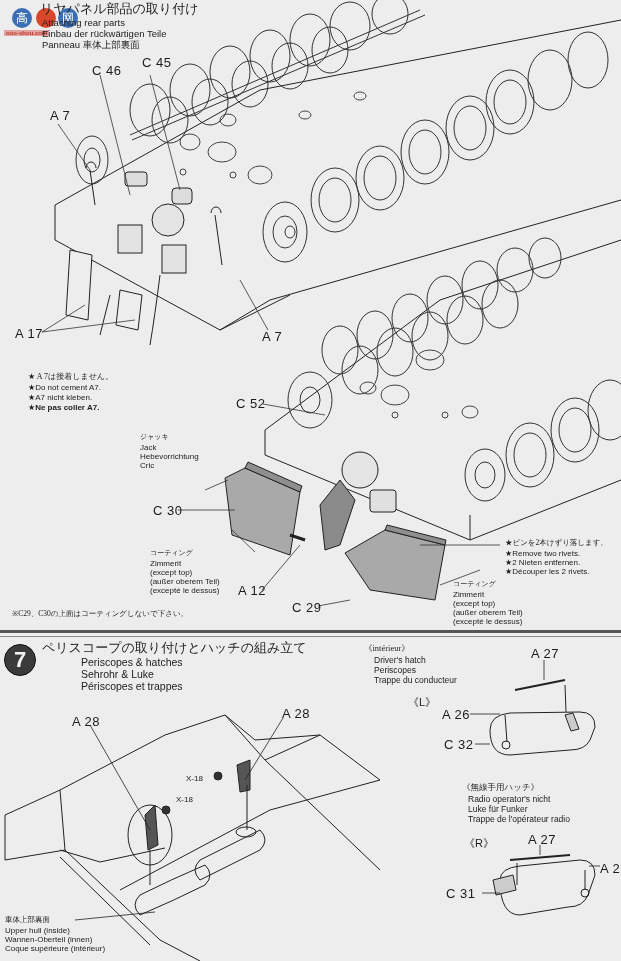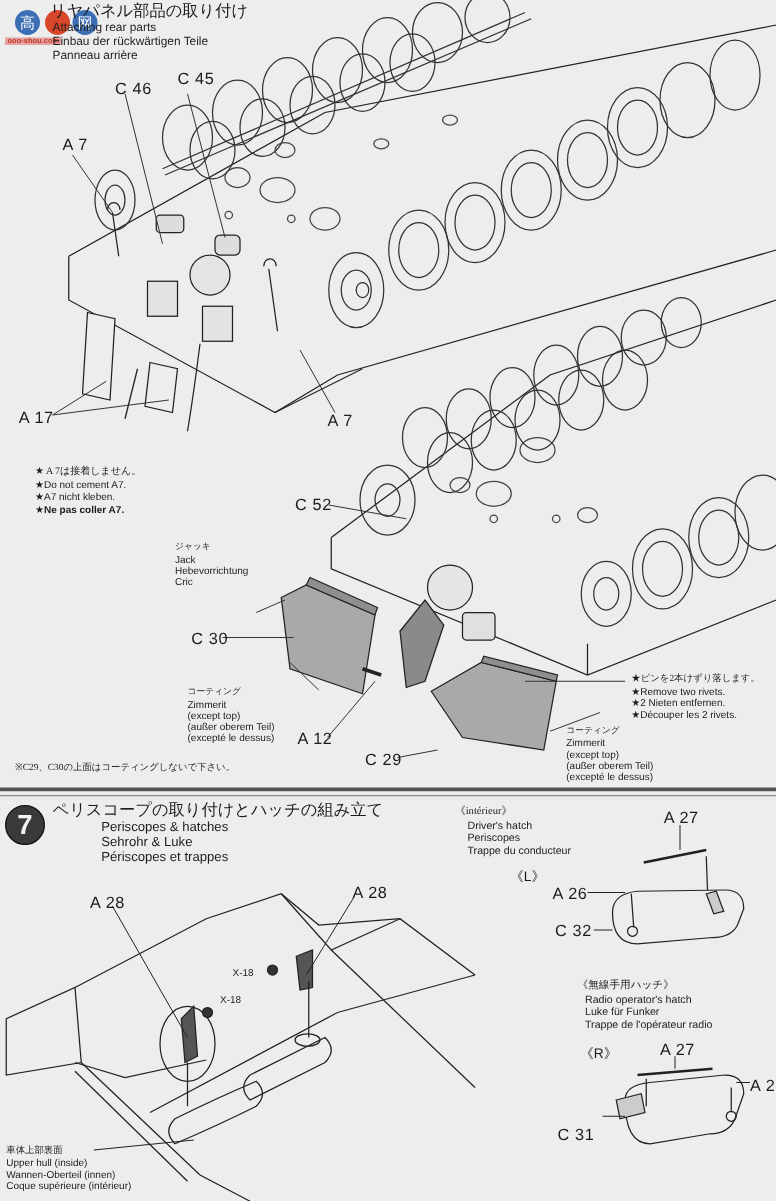--- a/index.html
+++ b/index.html
@@ -218,21 +218,21 @@
 <div class="watermark">
   <div class="wm-c" style="left:8px;background:#3c6eb4;color:#fff;font-size:12px;text-align:center;line-height:20px;">高</div>
   <div class="wm-c" style="left:32px;background:#d9472b;"></div>
   <div class="wm-c" style="left:54px;background:#3c6eb4;color:#fff;font-size:12px;text-align:center;line-height:20px;">网</div>
   <div class="wm-text">ooo-shou.com</div>
 </div>
 
 <div class="abs jp heading-jp" style="left:40px;top:1px;">リヤパネル部品の取り付け</div>
 <div class="abs t" style="left:42px;top:17px;">Attaching rear parts</div>
 <div class="abs t" style="left:42px;top:28px;">Einbau der rückwärtigen Teile</div>
-<div class="abs t" style="left:42px;top:39px;">Panneau arrière</div>
+<div class="abs t" style="left:42px;top:39px;">Panneau 車体上部裏面</div>
 
 <div class="abs lbl" style="left:92px;top:63px;">C 46</div>
 <div class="abs lbl" style="left:142px;top:55px;">C 45</div>
 <div class="abs lbl" style="left:50px;top:108px;">A 7</div>
 <div class="abs lbl" style="left:15px;top:326px;">A 17</div>
 <div class="abs lbl" style="left:262px;top:329px;">A 7</div>
 
 <div class="abs t-sm jp" style="left:28px;top:372px;">★ A 7は接着しません。</div>
 <div class="abs t-sm" style="left:28px;top:383px;">★Do not cement A7.</div>
 <div class="abs t-sm" style="left:28px;top:393px;">★A7 nicht kleben.</div>
@@ -291,19 +291,19 @@
 <div class="abs t jp" style="left:364px;top:643px;font-size:8.5px;">《intérieur》</div>
 <div class="abs t-sm" style="left:374px;top:656px;font-size:8.5px;">Driver's hatch</div>
 <div class="abs t-sm" style="left:374px;top:666px;font-size:8.5px;">Periscopes</div>
 <div class="abs t-sm" style="left:374px;top:676px;font-size:8.5px;">Trappe du conducteur</div>
 <div class="abs t" style="left:408px;top:697px;font-size:11px;">《L》</div>
 <div class="abs lbl" style="left:531px;top:646px;">A 27</div>
 <div class="abs lbl" style="left:442px;top:707px;">A 26</div>
 <div class="abs lbl" style="left:444px;top:737px;">C 32</div>
 
 <div class="abs t jp" style="left:462px;top:782px;font-size:8.5px;">《無線手用ハッチ》</div>
-<div class="abs t-sm" style="left:468px;top:795px;font-size:8.5px;">Radio operator's hatch</div>
+<div class="abs t-sm" style="left:468px;top:795px;font-size:8.5px;">Radio operator's nicht</div>
 <div class="abs t-sm" style="left:468px;top:805px;font-size:8.5px;">Luke für Funker</div>
 <div class="abs t-sm" style="left:468px;top:815px;font-size:8.5px;">Trappe de l'opérateur radio</div>
 <div class="abs t" style="left:464px;top:838px;font-size:11px;">《R》</div>
 <div class="abs lbl" style="left:528px;top:832px;">A 27</div>
 <div class="abs lbl" style="left:600px;top:861px;">A 26</div>
-<div class="abs lbl" style="left:446px;top:886px;margin-top:14px;">C 31</div>
+<div class="abs lbl" style="left:446px;top:886px;">C 31</div>
 
 </body></html>

